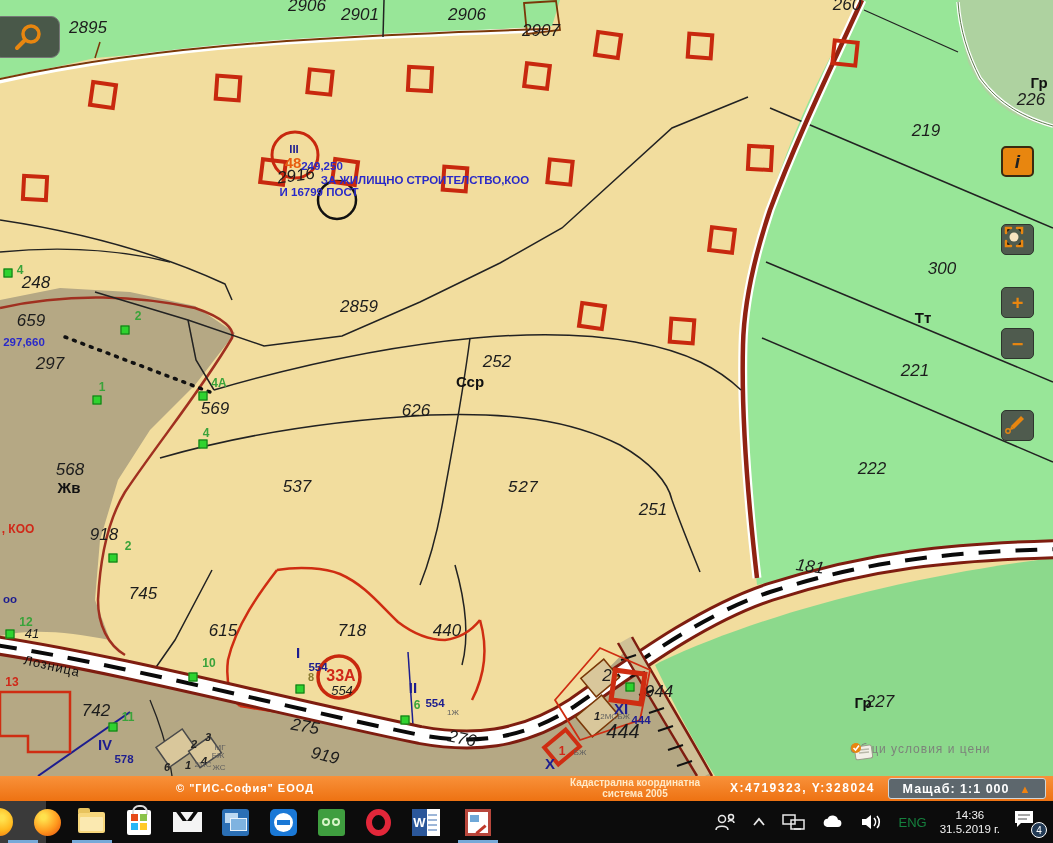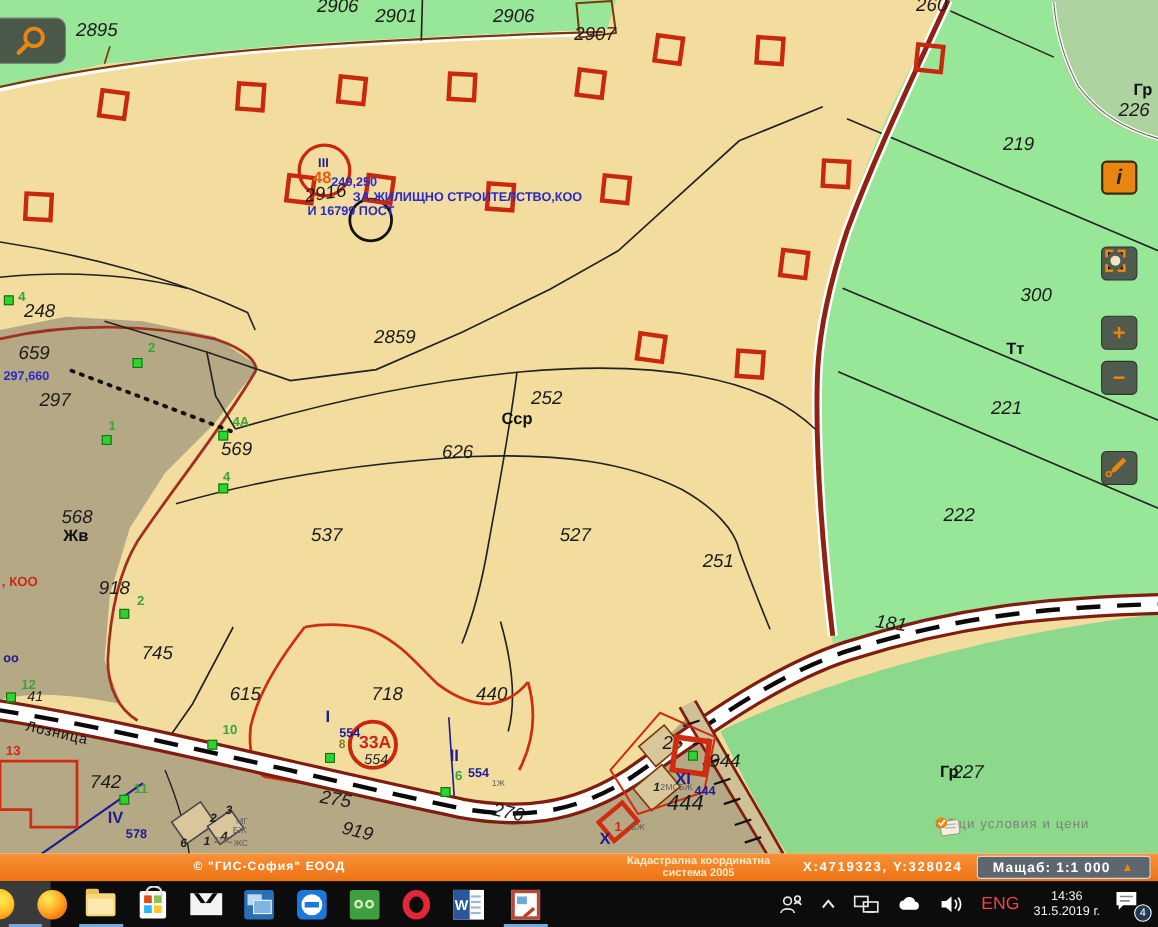--- a/index.html
+++ b/index.html
@@ -60,21 +60,21 @@
   #sb-coords{position:absolute;left:715px;top:5px;width:175px;text-align:center;font-size:12px;font-weight:700;letter-spacing:1.5px;}
   #sb-scale{position:absolute;left:888px;top:2px;width:158px;height:21px;background:#5d676d;
     border:1px solid #cfd6d9;border-radius:3px;display:flex;align-items:center;justify-content:center;gap:10px;
     font-size:12.5px;font-weight:700;letter-spacing:1px;}
   #sb-scale .tri{color:#f0820f;font-size:11px;}
   
   #taskbar{position:absolute;left:0;top:801px;width:1053px;height:42px;background:#0c0c0c;z-index:10;}
   .tb-slot{position:absolute;top:0;width:46px;height:42px;display:flex;align-items:center;justify-content:center;}
   .tb-under{position:absolute;bottom:0;height:3px;background:#76a9d8;z-index:11;}
   #tray{position:absolute;right:0;top:0;height:42px;display:flex;align-items:center;gap:13px;padding-right:10px;color:#eee;}
-  #tray .txt{font-size:16px;color:#ef4444;}
+  #tray .txt{font-size:13px;color:#15803d;}
   #clock{font-size:11.5px;text-align:center;line-height:14px;color:#f2f2f2;}
   
   .ico-folder{width:27px;height:21px;background:#f7d77c;border-radius:2px;position:relative;}
   .ico-folder:before{content:"";position:absolute;left:0;top:-4px;width:12px;height:5px;background:#e8c35e;border-radius:2px 2px 0 0;}
   .ico-folder:after{content:"";position:absolute;left:2px;top:5px;width:23px;height:14px;background:#fbe9b0;border-radius:1px;}
   .ico-opera{width:25px;height:27px;border-radius:50%;border:6px solid #e3273a;}
   .ico-ff{width:27px;height:27px;border-radius:50%;background:radial-gradient(circle at 35% 30%,#ffe14d 10%,#ff9a1e 55%,#e85a10 90%);}
   .ico-tv{width:27px;height:27px;border-radius:5px;background:#1a78d6;display:flex;align-items:center;justify-content:center;}
   .ico-tv i{width:19px;height:19px;border-radius:50%;background:#fff;position:relative;display:block;}
   .ico-tv i:before{content:"";position:absolute;left:3px;top:7px;width:13px;height:5px;background:#1a78d6;}
@@ -228,21 +228,21 @@
         <div class="lbl num" style="left: 416px; top: 411px;">626</div>
         <div class="lbl green" style="left: 219px; top: 383px;">4А</div>
         <div class="lbl num" style="left: 215px; top: 409px;">569</div>
         <div class="lbl green" style="left: 206px; top: 433px;">4</div>
         <div class="lbl num" style="left: 70px; top: 470px;">568</div>
         <div class="lbl bold" style="left: 69px; top: 487px;">Жв</div>
         <div class="lbl red-sm" style="left: 18px; top: 529px;">, КОО</div>
         <div class="lbl num" style="left: 104px; top: 535px;">918</div>
         <div class="lbl green" style="left: 128px; top: 546px;">2</div>
         <div class="lbl num" style="left: 297px; top: 487px;">537</div>
-        <div class="lbl num" style="left: 523px; top: 487px;">527</div>
+        <div class="lbl num" style="left: 523px; top: 487px; font-family: Liberation Mono, monospace;">527</div>
         <div class="lbl num" style="left: 653px; top: 510px;">251</div>
         <div class="lbl num" style="left: 810px; top: 567px; transform: translate(-50%, -50%) rotate(8deg);">181</div>
         <div class="lbl num" style="left: 143px; top: 594px;">745</div>
         <div class="lbl num" style="left: 223px; top: 631px;">615</div>
         <div class="lbl num" style="left: 352px; top: 631px;">718</div>
         <div class="lbl num" style="left: 447px; top: 631px;">440</div>
         <div class="lbl navy" style="left: 298px; top: 652px;">I</div>
         <div class="lbl navy-sm" style="left: 318px; top: 667px;">554</div>
         <div class="lbl olive-sm" style="left: 311px; top: 677px;">8</div>
         <div class="lbl red" style="left: 341px; top: 676px;">33А</div>

